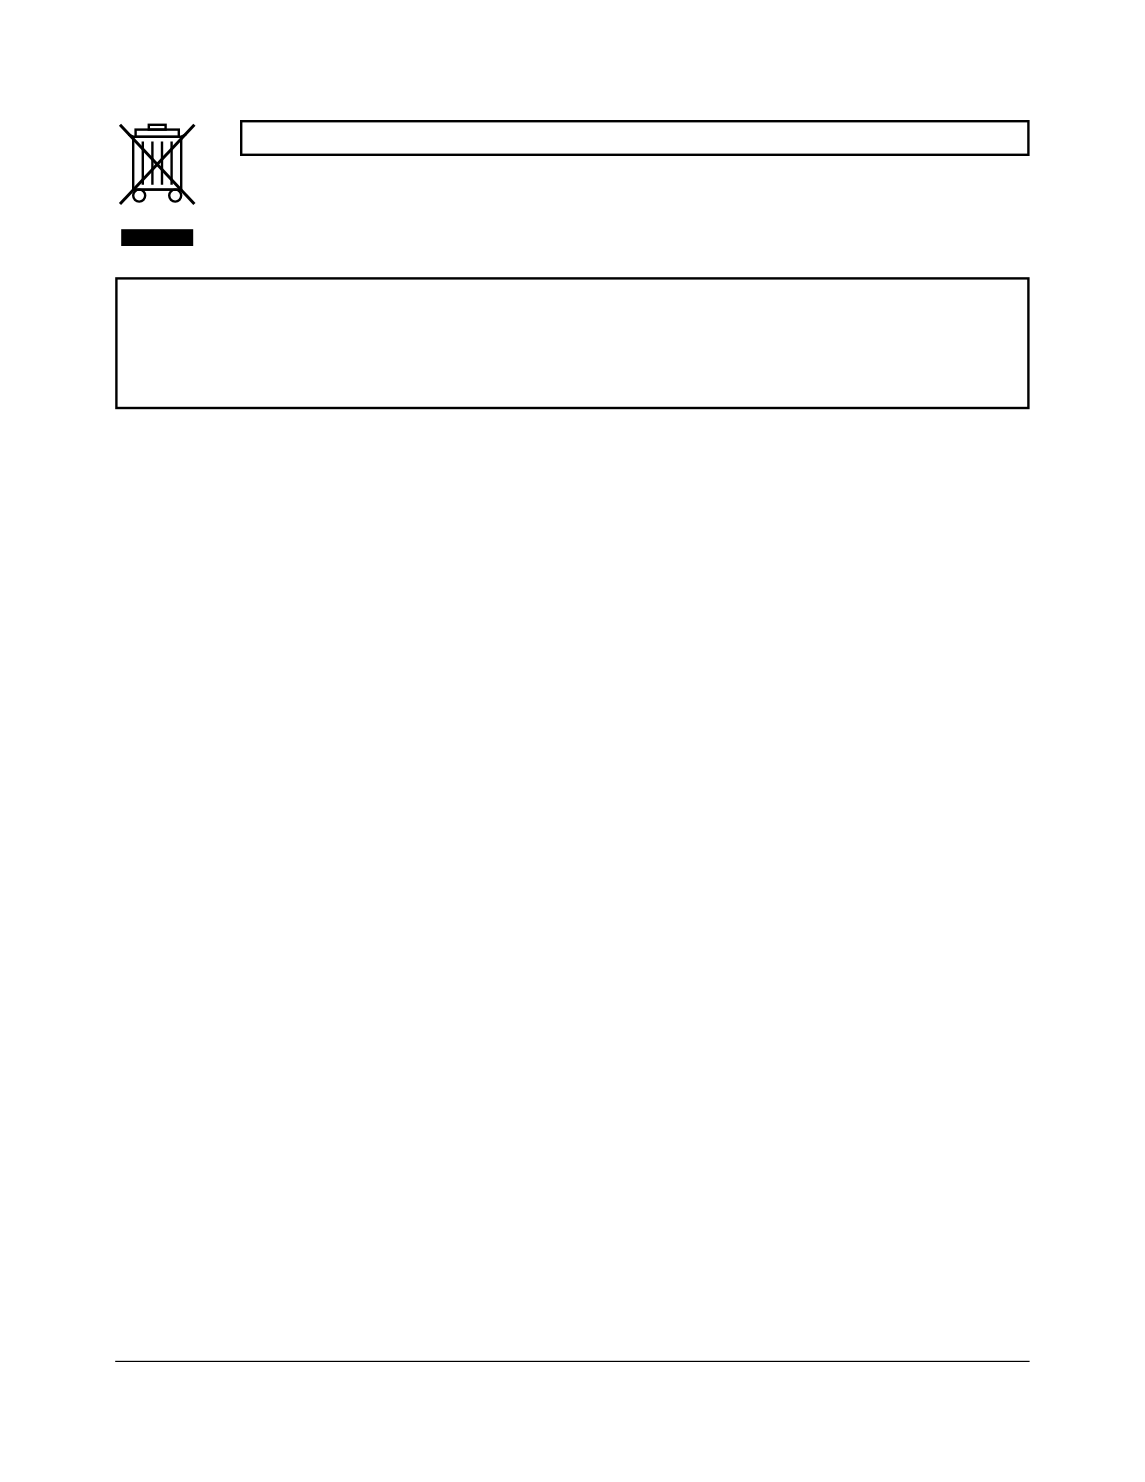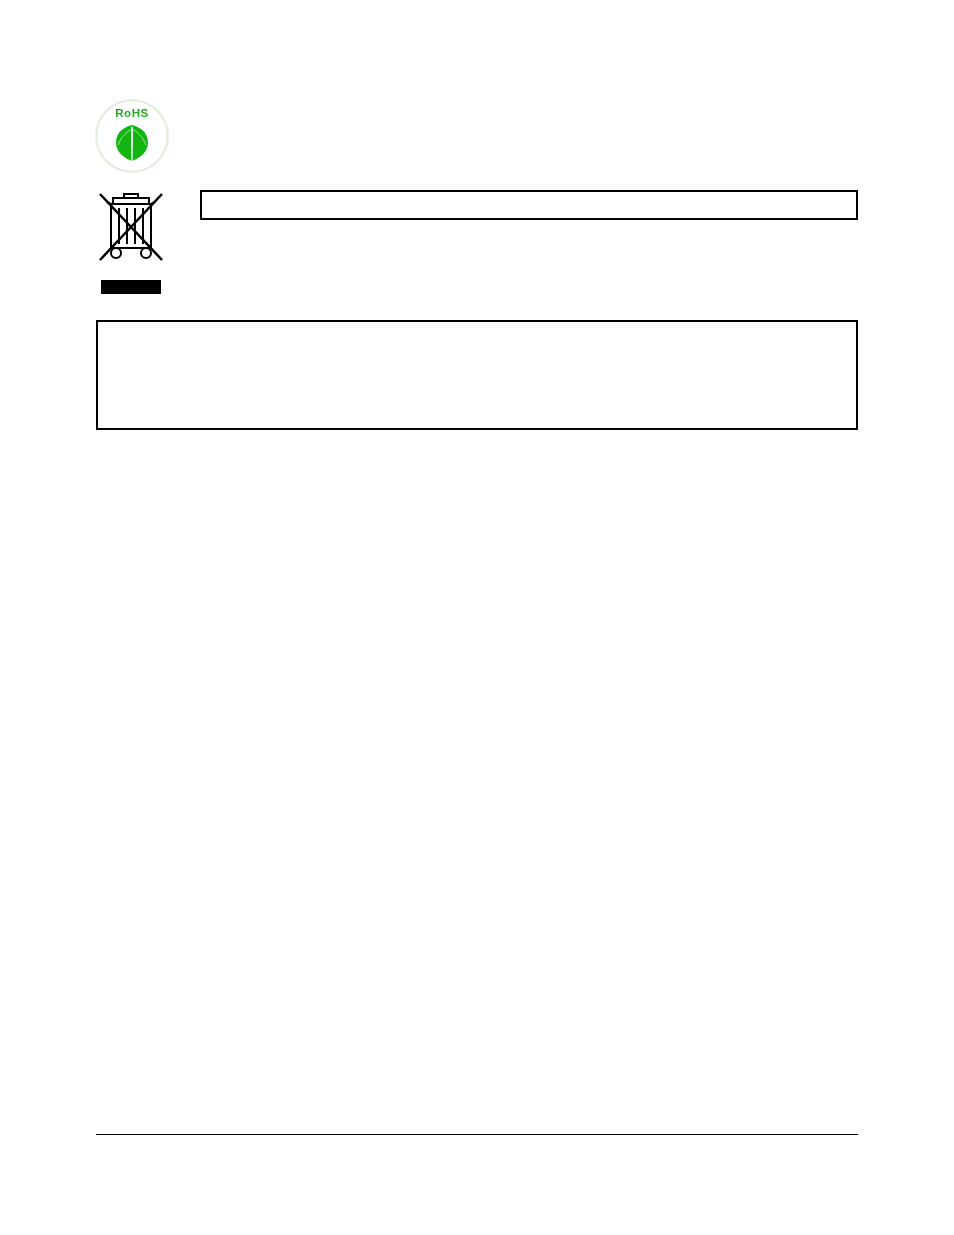--- a/index.html
+++ b/index.html
@@ -43,32 +43,20 @@
       border-top: 1.5px solid #000;
     }
   </style>
 </head>
 <body>
 
 <div class="page">
 
   <div class="title"></div>
 
-  <div class="rohs-block">
-    <div class="rohs-circle">
-      <div class="rohs-text">RoHS</div>
-      <svg class="leaf-svg" width="44" height="40" viewBox="0 0 44 40">
-        <path d="M22 2 C15 4 6 8 6 20 C6 30 16 36 22 38 C22 30 20 14 22 2 Z" fill="#13b513"></path>
-        <path d="M22 2 C29 4 38 8 38 20 C38 30 28 36 22 38 C22 30 24 14 22 2 Z" fill="#13b513"></path>
-        <path d="M22 4 C22 14 22 30 22 38" stroke="#ffffff" stroke-width="1.2" fill="none"></path>
-        <path d="M8 22 C10 17 14 10 22 6" stroke="#ffffff" stroke-width="0.8" fill="none" opacity="0.7"></path>
-        <path d="M36 22 C34 17 30 10 22 6" stroke="#ffffff" stroke-width="0.8" fill="none" opacity="0.7"></path>
-      </svg>
-    </div>
-  </div>
 
   <div class="weee-row">
     <div class="weee-icon">
       <svg width="70" height="84" viewBox="0 0 70 84">
 
         <rect x="15" y="14" width="40" height="44" fill="none" stroke="#000" stroke-width="2"></rect>
         <line x1="15" y1="14" x2="11" y2="12" stroke="#000" stroke-width="2"></line>
         <line x1="55" y1="14" x2="59" y2="12" stroke="#000" stroke-width="2"></line>
         <rect x="17" y="8" width="36" height="6" fill="none" stroke="#000" stroke-width="2"></rect>
         <rect x="28" y="4" width="14" height="4" fill="none" stroke="#000" stroke-width="2"></rect>

